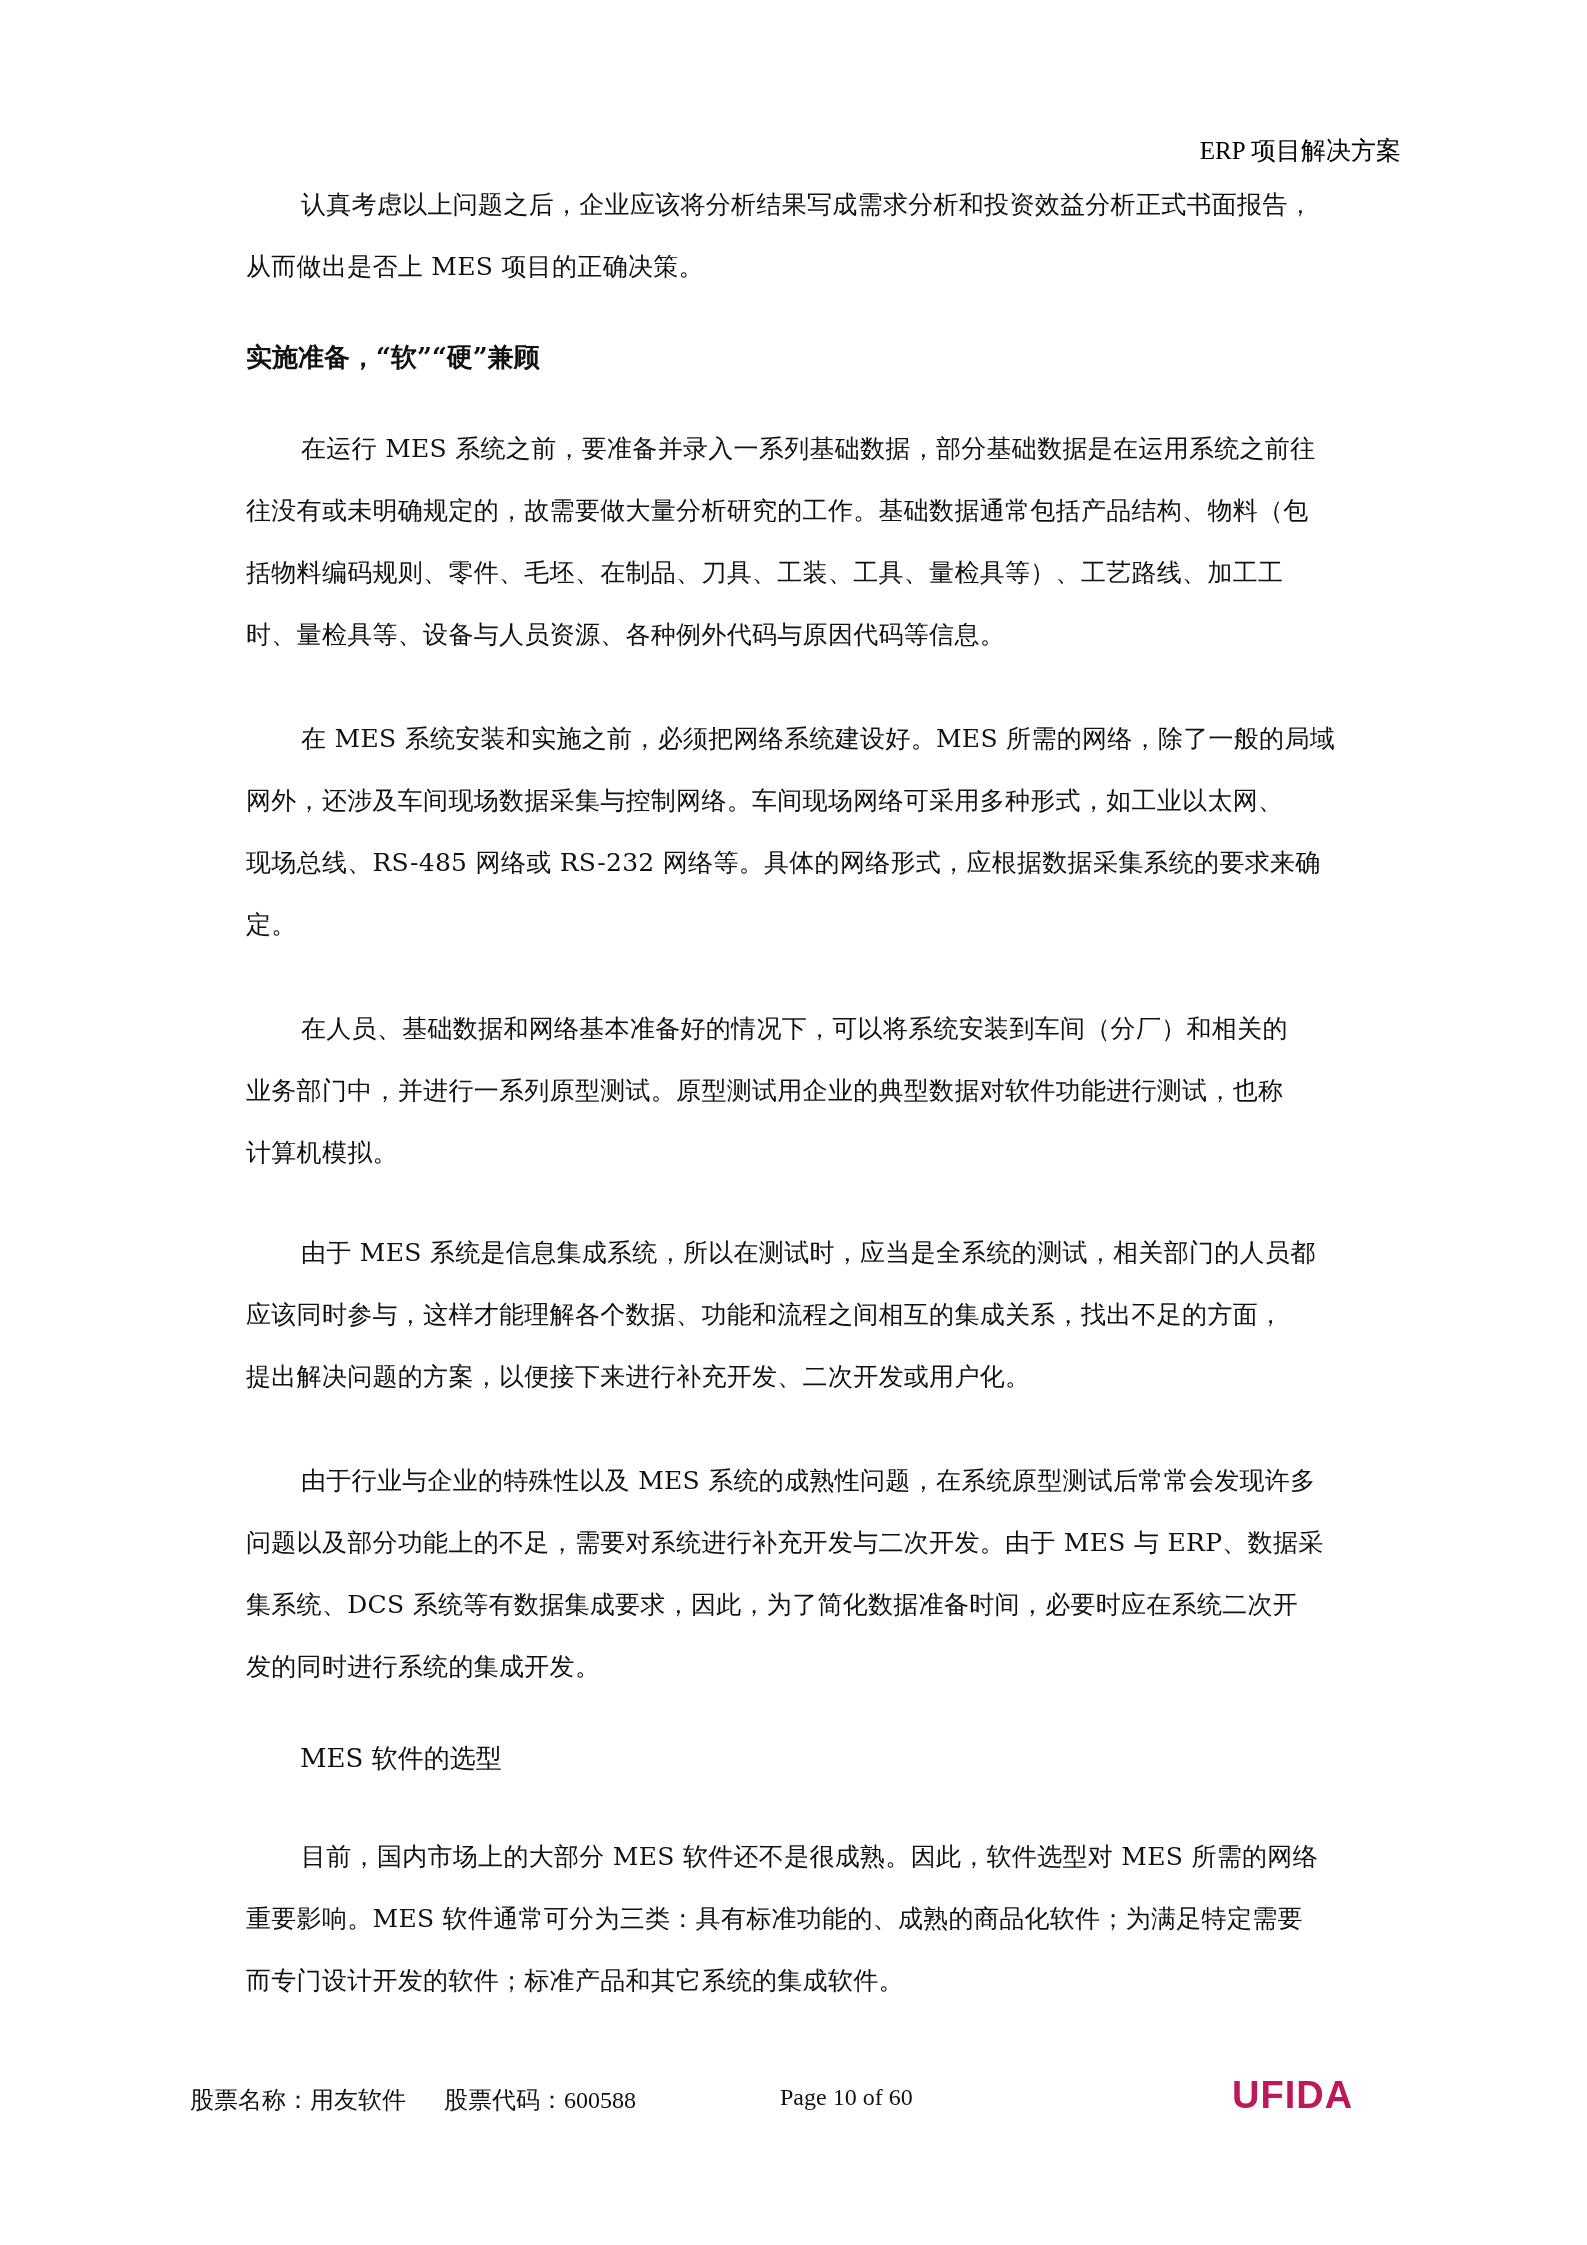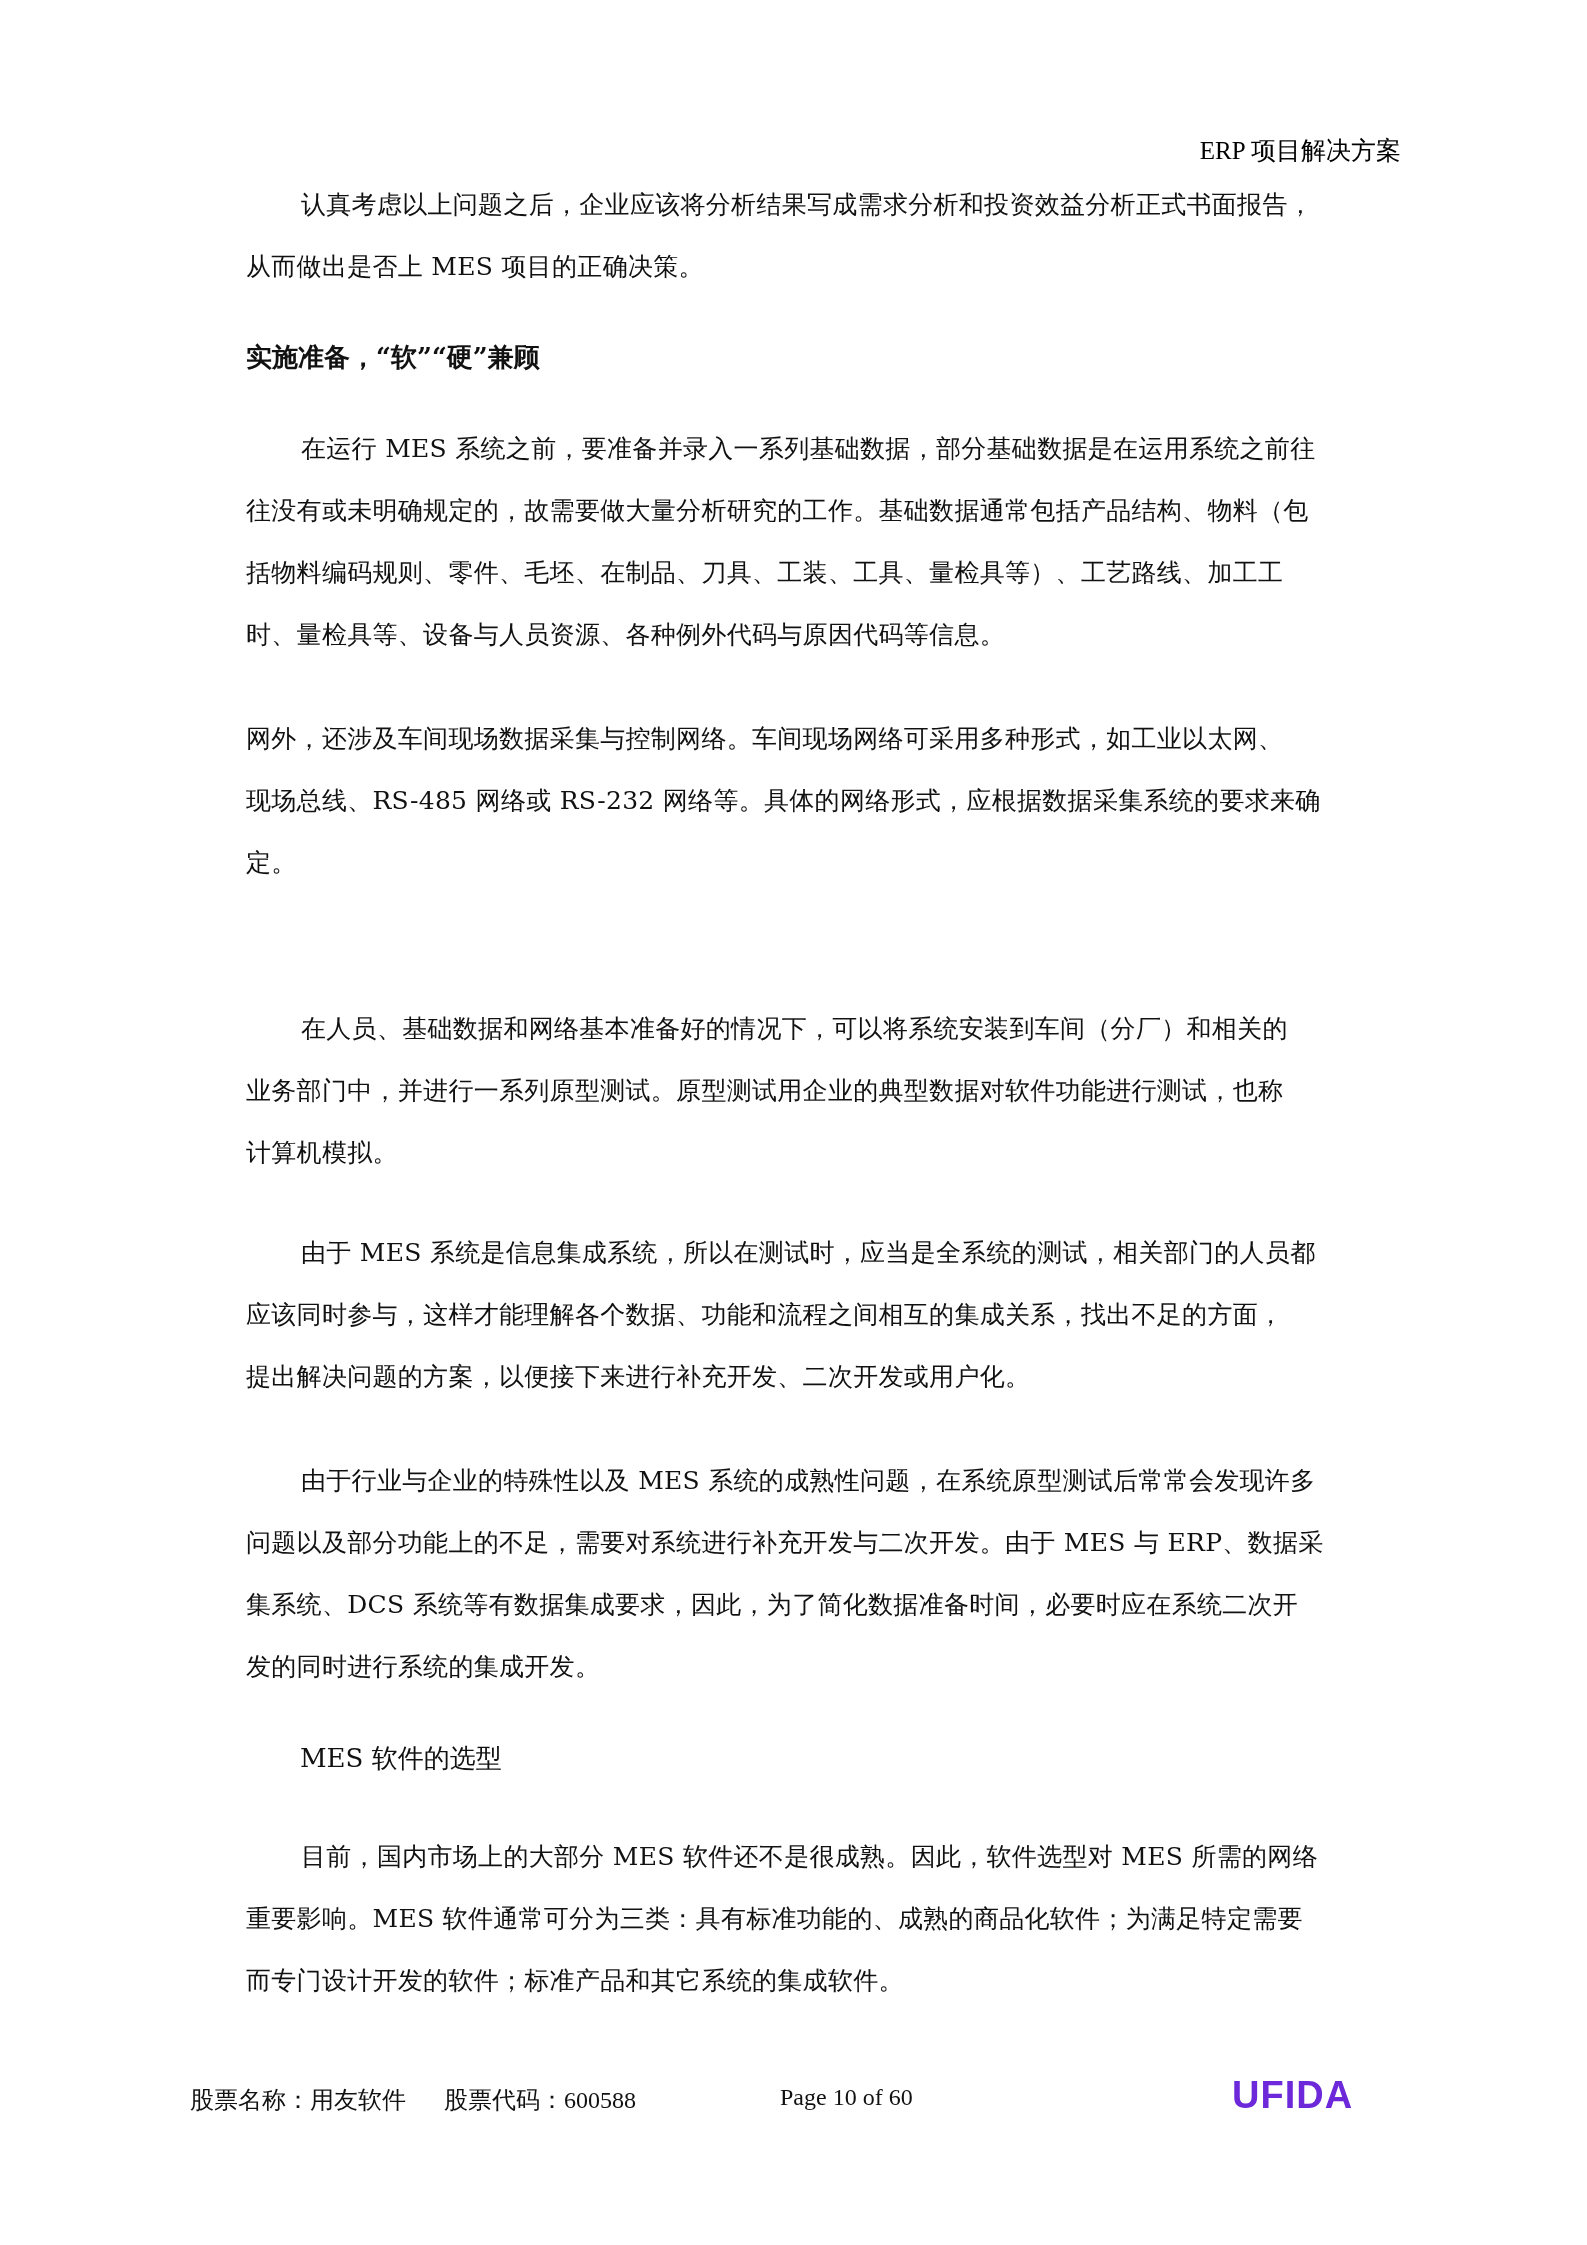--- a/index.html
+++ b/index.html
@@ -35,20 +35,21 @@
   <div class="heading" style="top:337px;">实施准备，“软”“硬”兼顾</div>
 
   <div class="para" style="top:418px;">
     <span class="line indent">在运行 MES 系统之前，要准备并录入一系列基础数据，部分基础数据是在运用系统之前往</span>
     <span class="line">往没有或未明确规定的，故需要做大量分析研究的工作。基础数据通常包括产品结构、物料（包</span>
     <span class="line">括物料编码规则、零件、毛坯、在制品、刀具、工装、工具、量检具等）、工艺路线、加工工</span>
     <span class="line">时、量检具等、设备与人员资源、各种例外代码与原因代码等信息。</span>
   </div>
 
   <div class="para" style="top:708px;">
+    <span class="line indent">在 MES 系统安装和实施之前，必须把网络系统建设好。MES 所需的网络，除了一般的局域</span>
     <span class="line">网外，还涉及车间现场数据采集与控制网络。车间现场网络可采用多种形式，如工业以太网、</span>
     <span class="line">现场总线、RS-485 网络或 RS-232 网络等。具体的网络形式，应根据数据采集系统的要求来确</span>
     <span class="line">定。</span>
   </div>
 
   <div class="para" style="top:998px;">
     <span class="line indent">在人员、基础数据和网络基本准备好的情况下，可以将系统安装到车间（分厂）和相关的</span>
     <span class="line">业务部门中，并进行一系列原型测试。原型测试用企业的典型数据对软件功能进行测试，也称</span>
     <span class="line">计算机模拟。</span>
   </div>
@@ -73,13 +74,13 @@
     <span class="line">重要影响。MES 软件通常可分为三类：具有标准功能的、成熟的商品化软件；为满足特定需要</span>
     <span class="line">而专门设计开发的软件；标准产品和其它系统的集成软件。</span>
   </div>
 </div>
 
 <div class="footer">
   <span style="left:0;">股票名称：用友软件</span>
   <span style="left:254px;">股票代码：600588</span>
   <span style="left:590px;">Page 10 of 60</span>
 </div>
-<div class="logo" id="logo" style="color: #6d28d9;">UFIDA</div>
+<div class="logo" id="logo" style="color: #be185d;">UFIDA</div>
 
 </body></html>

